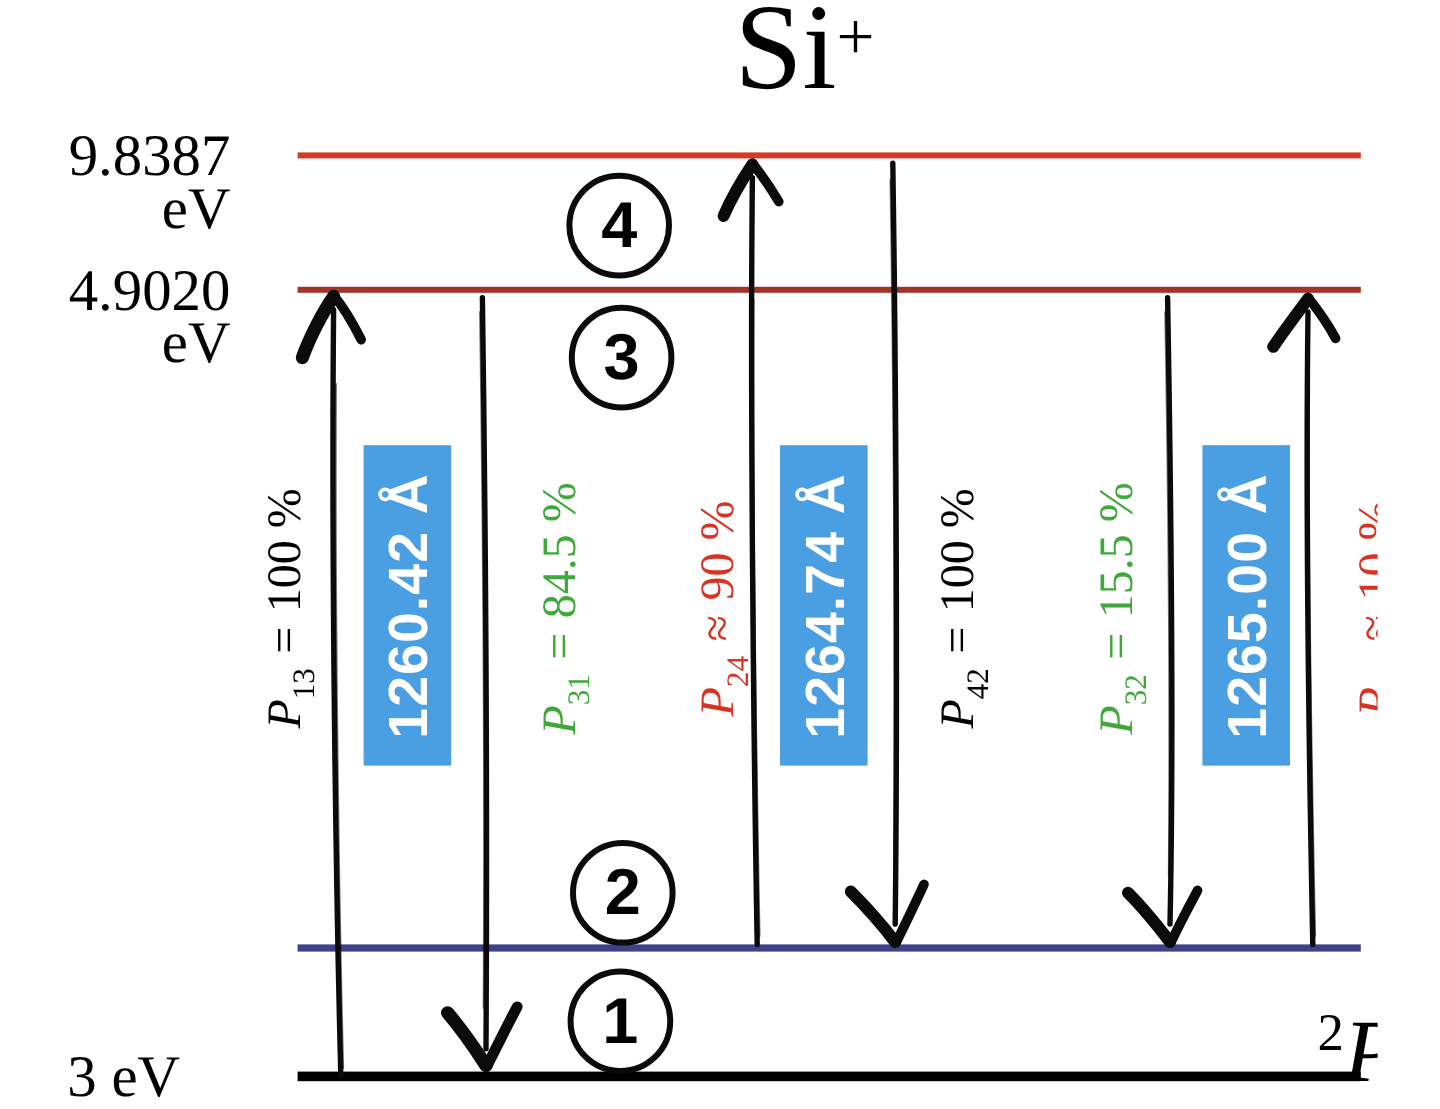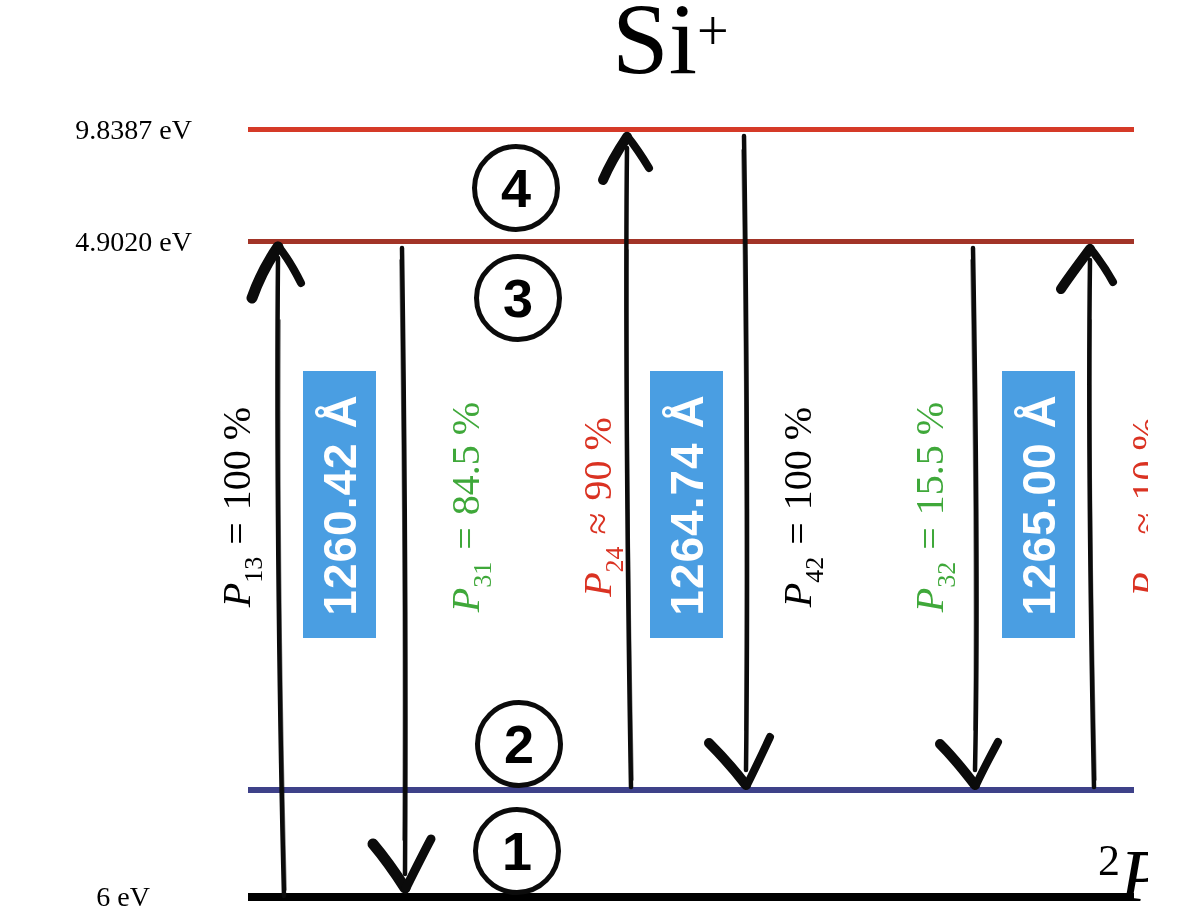--- a/index.html
+++ b/index.html
@@ -4,21 +4,21 @@
 <style>
   html,body { margin:0; padding:0; background:#ffffff; }
   .canvas {
     position:relative; width:1148px; height:924px; background:#ffffff;
     overflow:hidden; font-family:"Liberation Serif", serif; color:#000;
   }
   
   .title { position:absolute; left:612px; top:-16px; font-size:102px; line-height:1.1; }
   .title sup { font-size:0.55em; vertical-align:0.42em; }
   
-  .elabel { position:absolute; left:0; width:192px; text-align:right; font-size:28px; line-height:44px; }
+  .elabel { position:absolute; left:0; width:192px; text-align:right; font-size:49px; line-height:44px; }
   .elabel.pad { padding-right:42px; box-sizing:border-box; }
   
   .level-line { position:absolute; left:248px; width:886px; }
   .l4 { top:127px; height:5px; background:#d53a28; }
   .l3 { top:239px; height:5px; background:#a23427; }
   .l2 { top:787px; height:6px; background:#3e4189; }
   .l1 { top:893px; height:8px; background:#000000; }
   
   .circle {
     position:absolute; width:88px; height:88px; box-sizing:border-box;
@@ -110,21 +110,21 @@
       </g>
     </g>
   </svg>
 
   <div class="title">
     <span>Si</span><sup>+</sup>
   </div>
 
   <div class="elabel" style="top:108px;">9.8387 eV</div>
   <div class="elabel" style="top:220px;">4.9020 eV</div>
-  <div class="elabel pad" style="top:875px;">6 eV</div>
+  <div class="elabel pad" style="top:875px;">3 eV</div>
 
   <div class="circle" style="left:472px; top:144px;">
     <span>4</span>
   </div>
   <div class="circle" style="left:474px; top:254px;">
     <span>3</span>
   </div>
   <div class="circle" style="left:475px; top:700px;">
     <span>2</span>
   </div>

